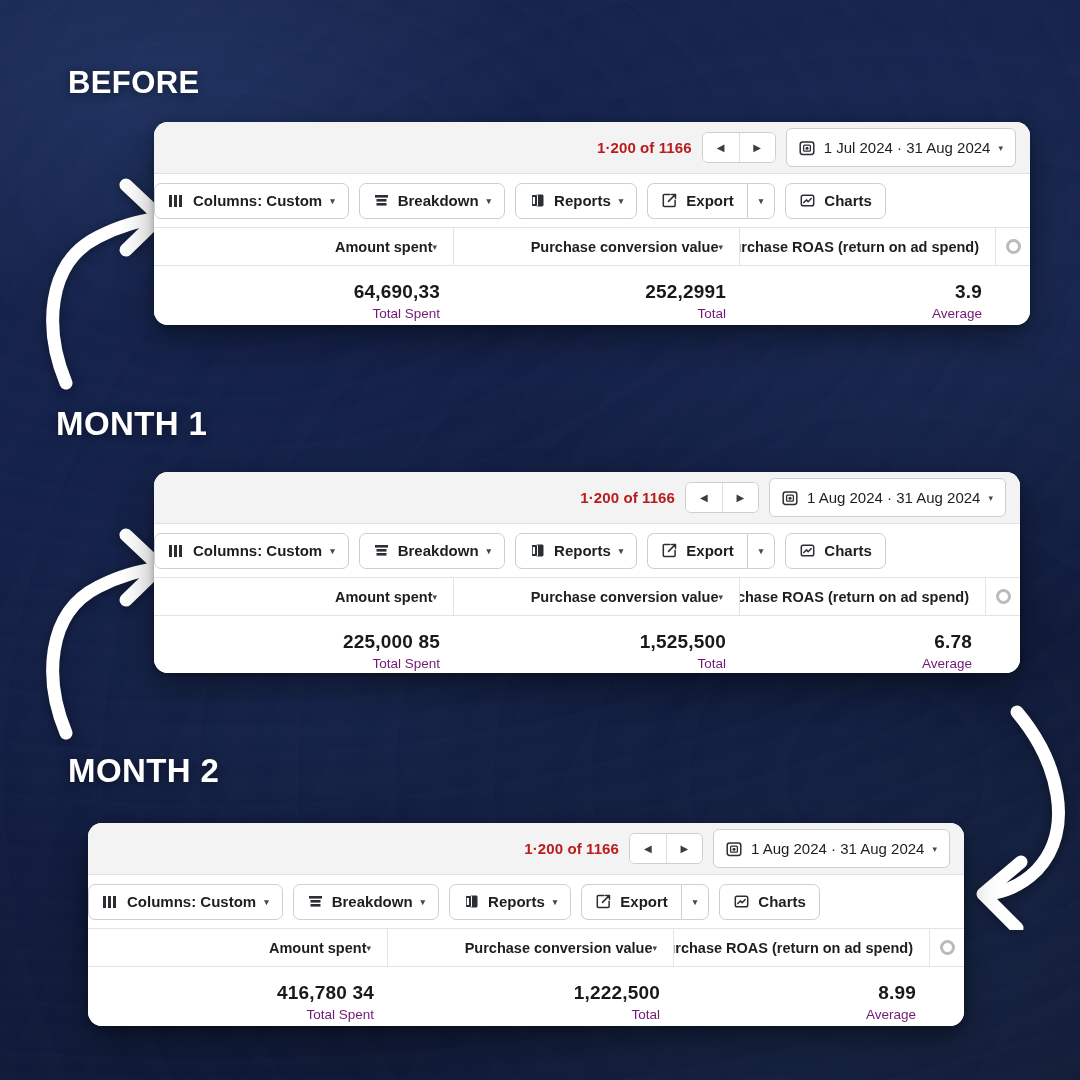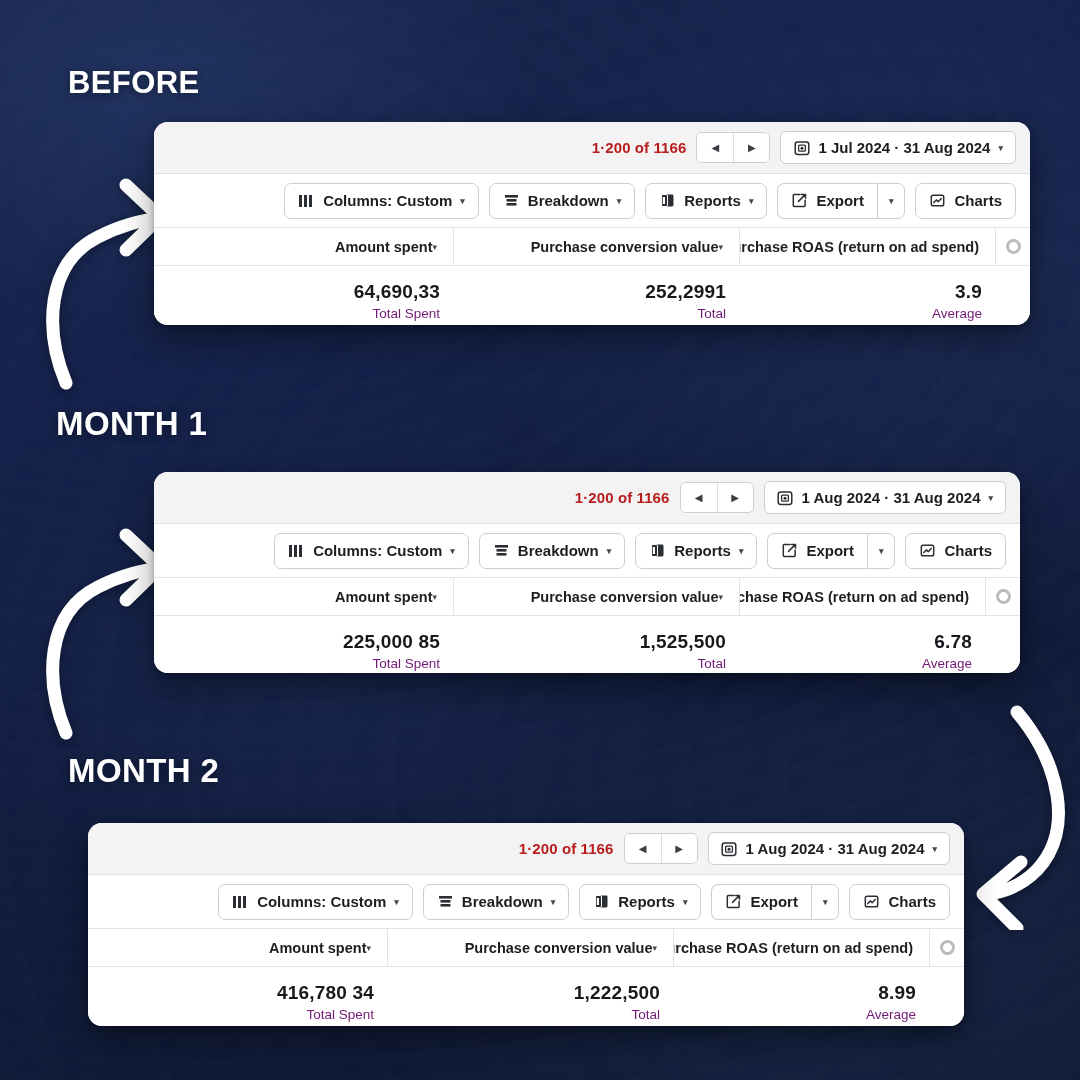--- a/index.html
+++ b/index.html
@@ -71,32 +71,32 @@
   .pager {
     display:flex; height:31px; border:1px solid #ccced2; border-radius:6px;
     background:#fff; overflow:hidden;
   }
   .pager-btn {
     width:36px; display:flex; align-items:center; justify-content:center;
     background:#fff; color:#3a3d42; font-size:10px;
   }
   .pager-btn + .pager-btn { border-left:1px solid #dcdee2; }
   .datebtn {
-    display:flex; align-items:center; gap:8px; height:33px;
+    display:flex; align-items:center; gap:8px; height:39px;
     padding:0 12px; border:1px solid #ccced2; border-radius:6px;
-    background:#fff; font-size:15px; font-weight:700; color:#1c1e21;
+    background:#fff; font-size:15px; font-weight:400; color:#1c1e21;
     white-space:nowrap;
     text-align:center;
   }
   .caret { font-size:9px; color:#45484d; }
 
   
   .panel-tools {
-    display:flex; align-items:center; justify-content:flex-end;
-    height:54px; padding:0 14px; gap:10px;
+    display:flex; align-items:center; 
+    height:54px; padding:0 0; gap:10px;
     background:#ffffff;
     border-bottom:1px solid #e4e4e6;
   }
   .tbtn {
     display:flex; align-items:center; gap:8px; height:36px;
     padding:0 13px; border:1px solid #ccced2; border-radius:7px;
     background:#fff; font-size:15px; font-weight:600; color:#1c1e21;
     white-space:nowrap;
   }
   .tgroup { display:flex; }

